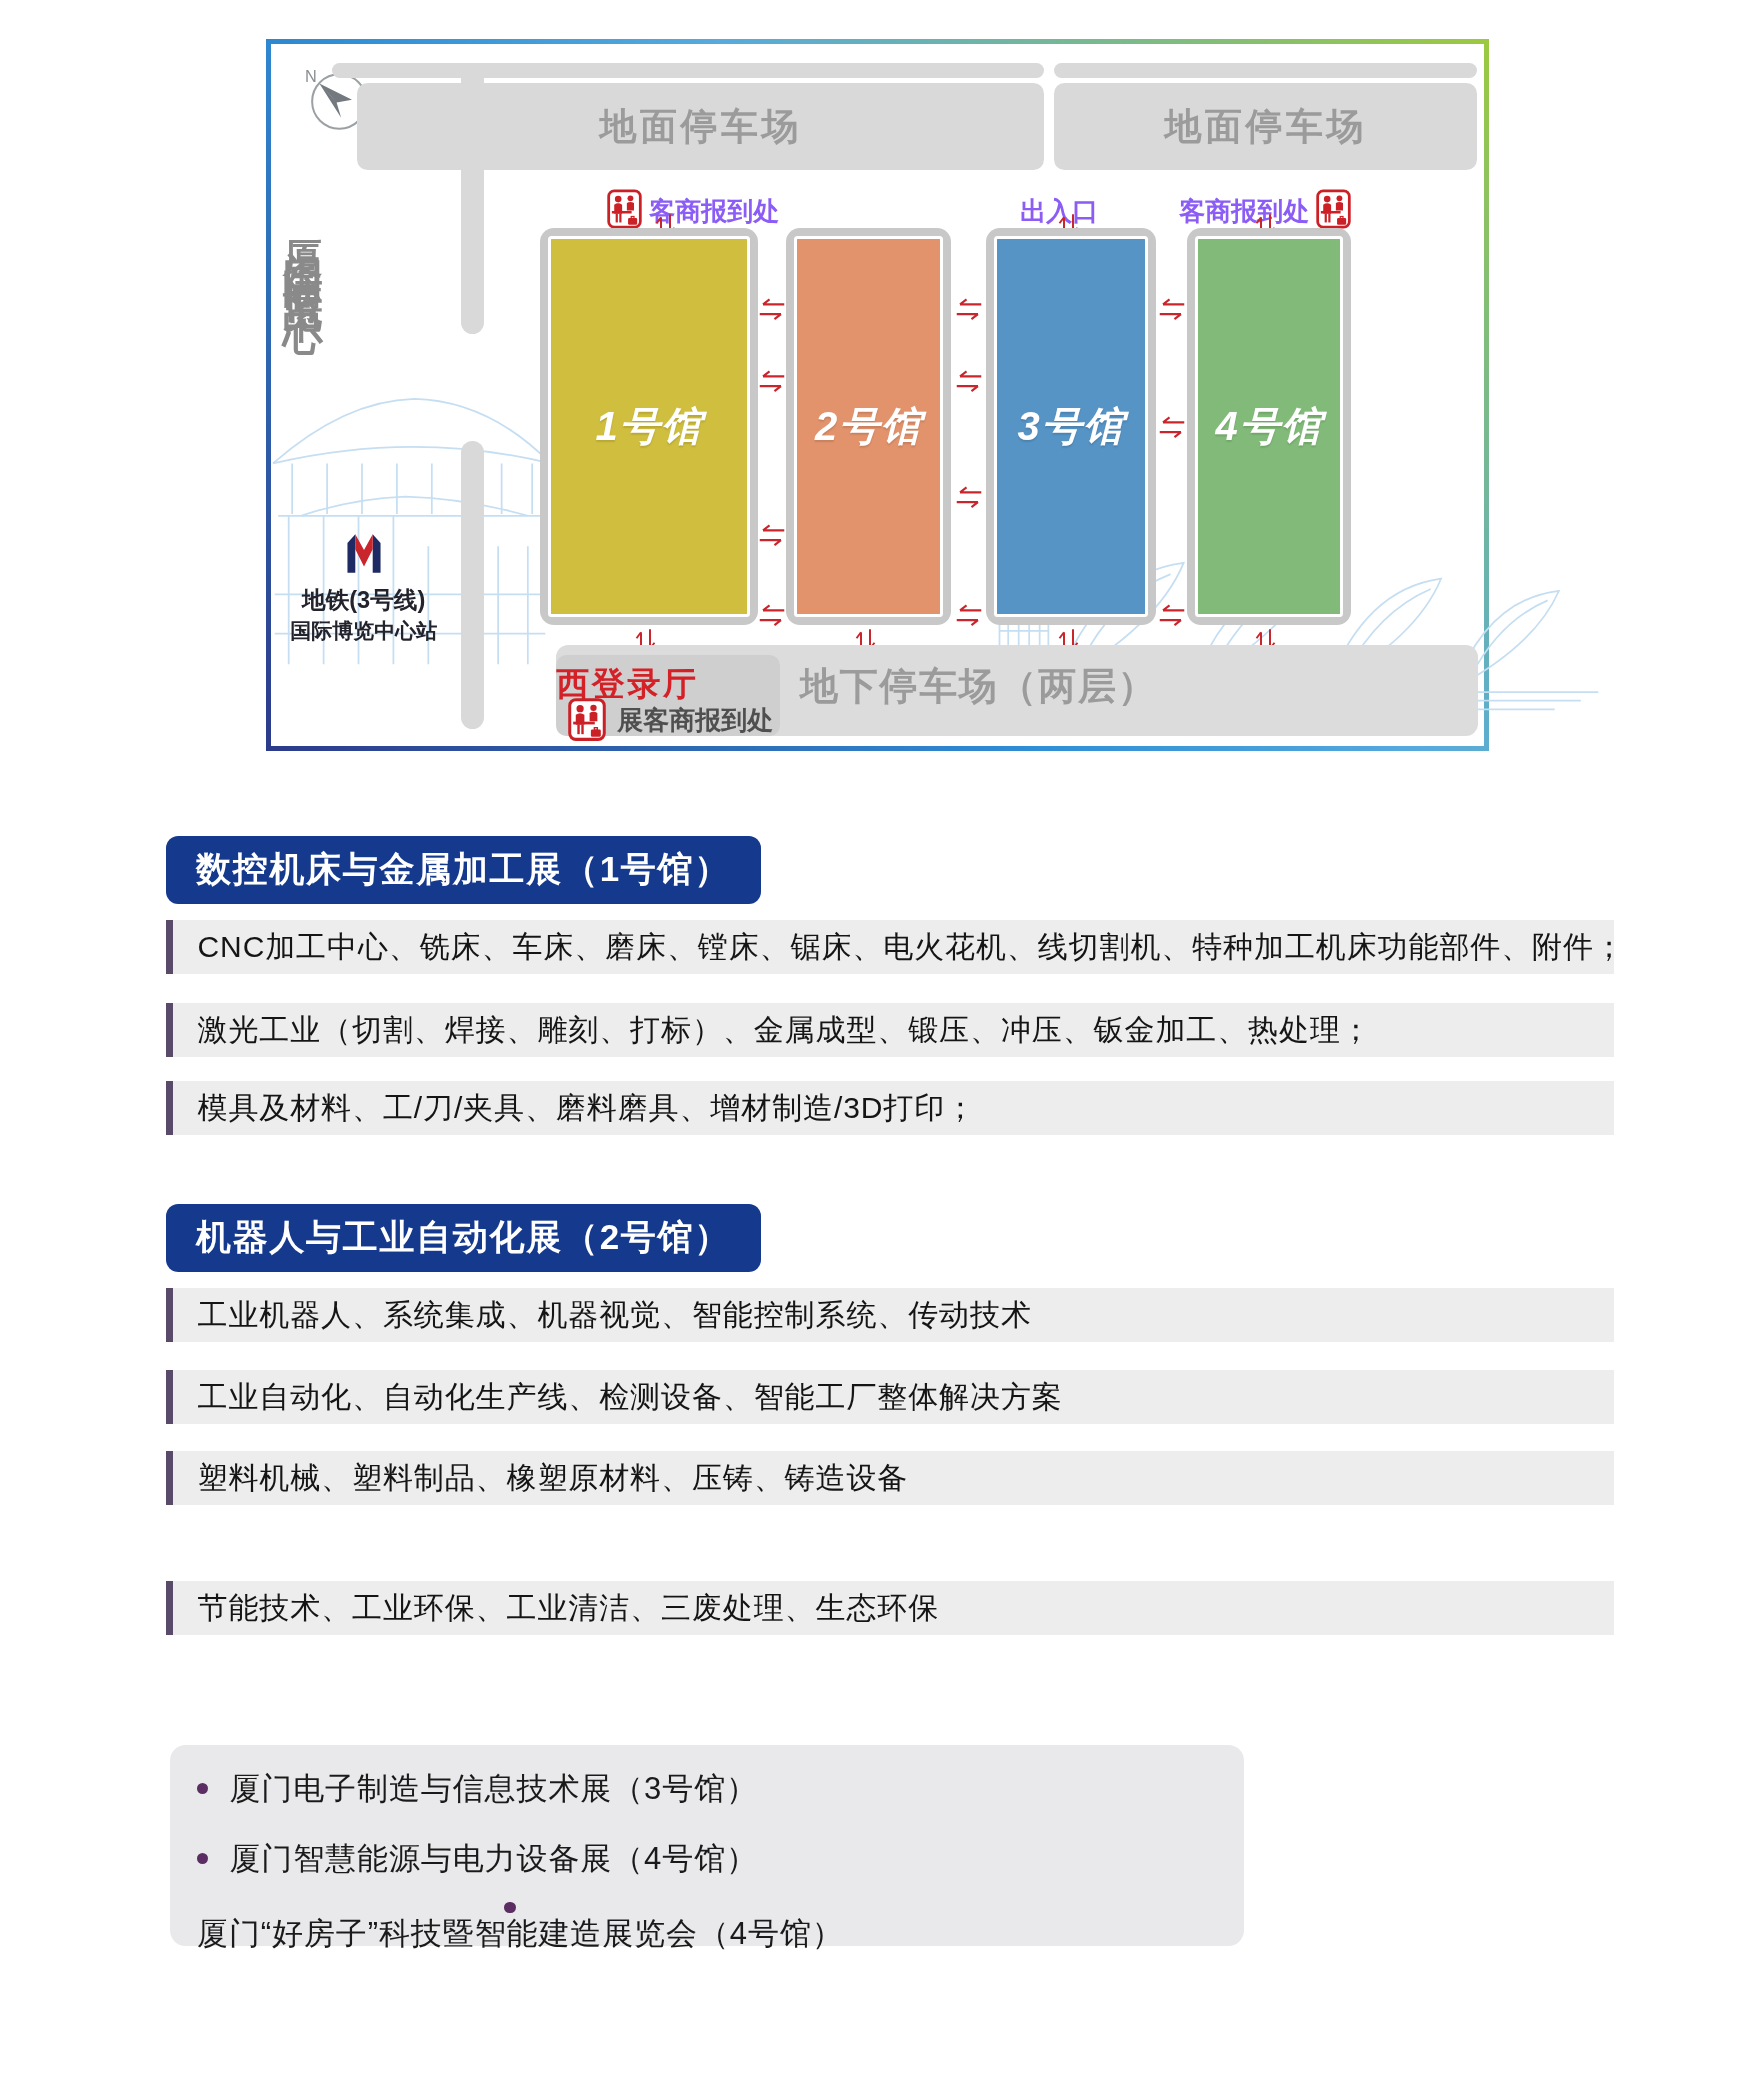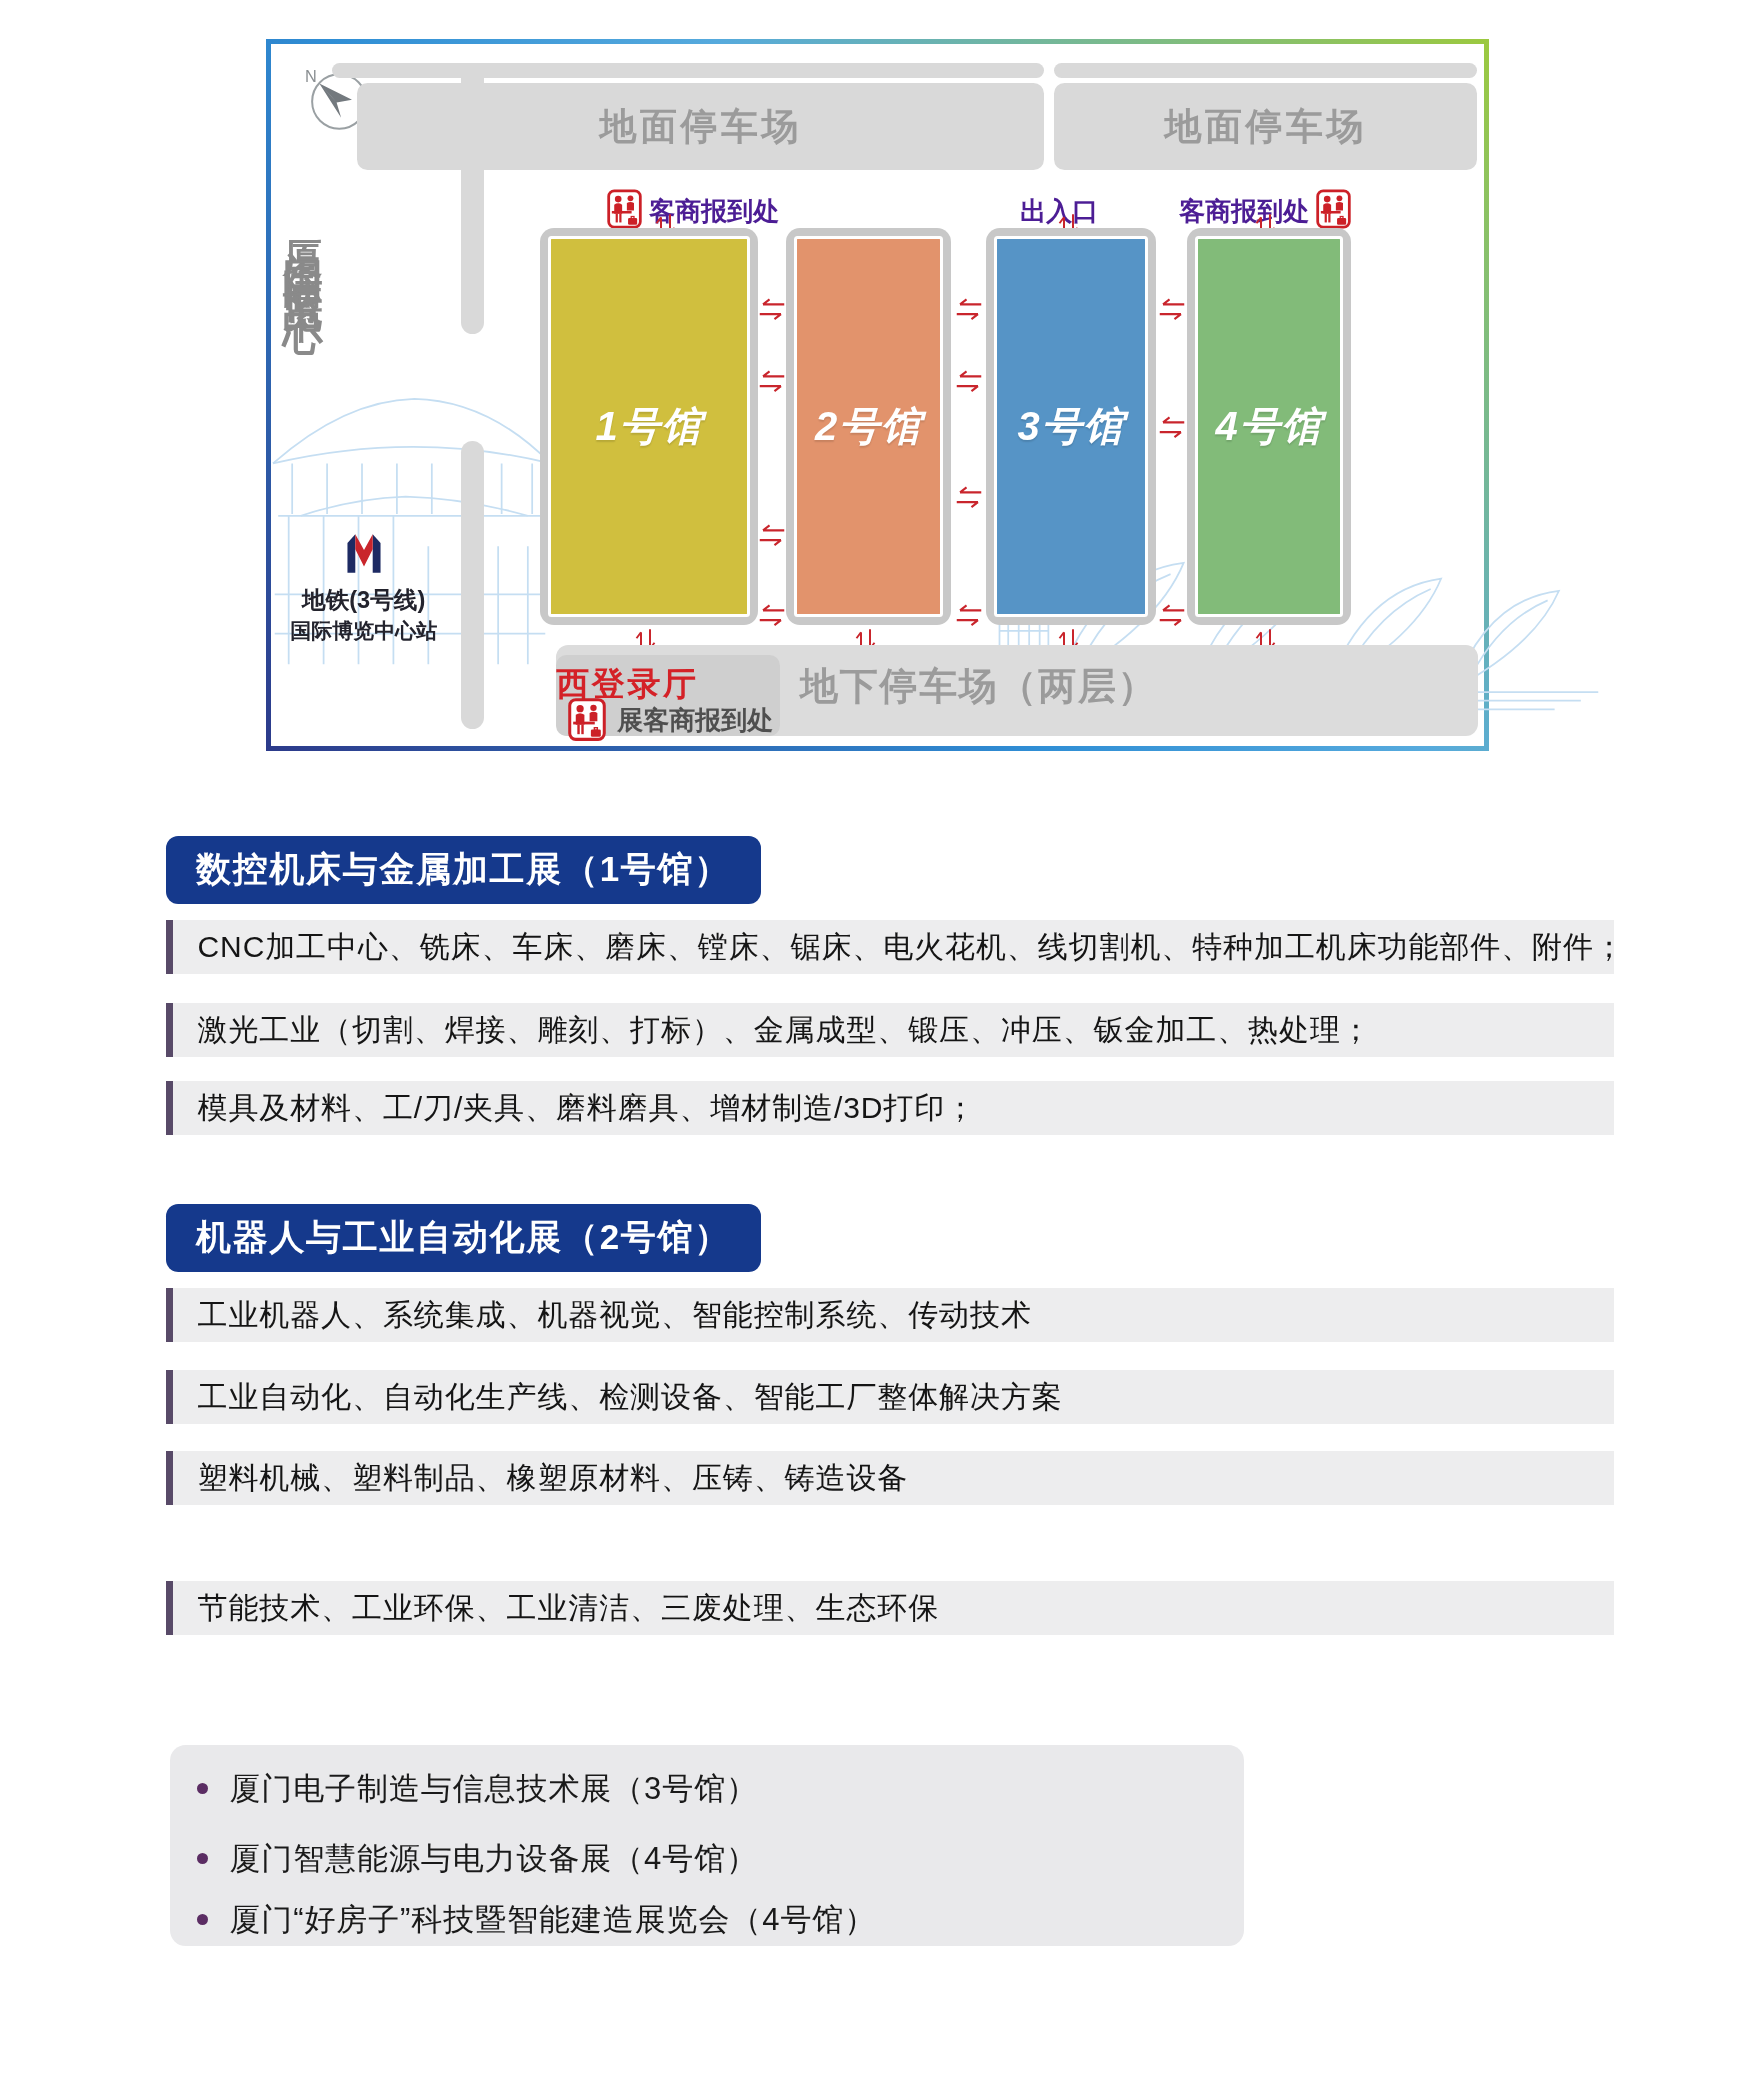--- a/index.html
+++ b/index.html
@@ -16,21 +16,21 @@
   .road{position:absolute;background:#d9d9d9;border-radius:8.7px;}
   .parking{position:absolute;background:#d9d9d9;border-radius:10.5px;display:flex;align-items:center;justify-content:center;}
   .parking span{font-size:37px;font-weight:bold;color:#9b9b9b;letter-spacing:3.5px;}
 
   .hall{position:absolute;top:184px;height:397px;background:#c8c8c8;border-radius:14px;padding:7.9px;box-sizing:border-box;font-style:italic;}
   .hall .fill{width:100%;height:100%;border:3.5px solid #fff;box-sizing:border-box;border-radius:3.5px;
     display:flex;align-items:center;justify-content:center;}
   .hall .hall-label{color:#fff;font-size:40px;font-weight:bold;letter-spacing:1.7px;text-shadow:0 1.7px 1.7px rgba(0,0,0,.12);}
   .fill-h1{background:#d0bf3e;} .fill-h2{background:#e2936c;} .fill-h3{background:#5694c6;} .fill-h4{background:#82bb79;}
 
-  .map-label{position:absolute;font-size:26px;font-weight:bold;color:#4c1d95;white-space:nowrap;}
+  .map-label{position:absolute;font-size:26px;font-weight:bold;color:#8b5cf6;white-space:nowrap;}
   .arrow{position:absolute;}
 
   #vertical-title{position:absolute;left:7px;top:164px;height:424px;width:49px;
     writing-mode:vertical-rl;text-orientation:upright;font-size:40px;font-weight:bold;color:#8a8a8a;
     letter-spacing:10.5px;line-height:49px;}
 
   #metro-group{position:absolute;left:3.5px;top:486px;width:178px;text-align:center;}
   #metro-group .m-line{font-size:23.6px;font-weight:bold;color:#23232d;margin-top:3.5px;}
   #metro-group .m-station{font-size:21px;font-weight:bold;color:#23232d;margin-top:1.7px;}
 
@@ -291,19 +291,19 @@
 
   <div id="concurrent-card"></div>
   <div class="bullet-item" style="top:1771px;">
     <span class="bullet-dot"></span>
     <span class="bullet-text">厦门电子制造与信息技术展（3号馆）</span>
   </div>
   <div class="bullet-item" style="top:1841px;">
     <span class="bullet-dot"></span>
     <span class="bullet-text">厦门智慧能源与电力设备展（4号馆）</span>
   </div>
-  <div class="bullet-item" style="top:1902px;">
+  <div class="bullet-item" style="top:1902px;flex-direction:column;">
     <span class="bullet-dot"></span>
     <span class="bullet-text">厦门“好房子”科技暨智能建造展览会（4号馆）</span>
   </div>
 
 </div>
 
 
 </body></html>

